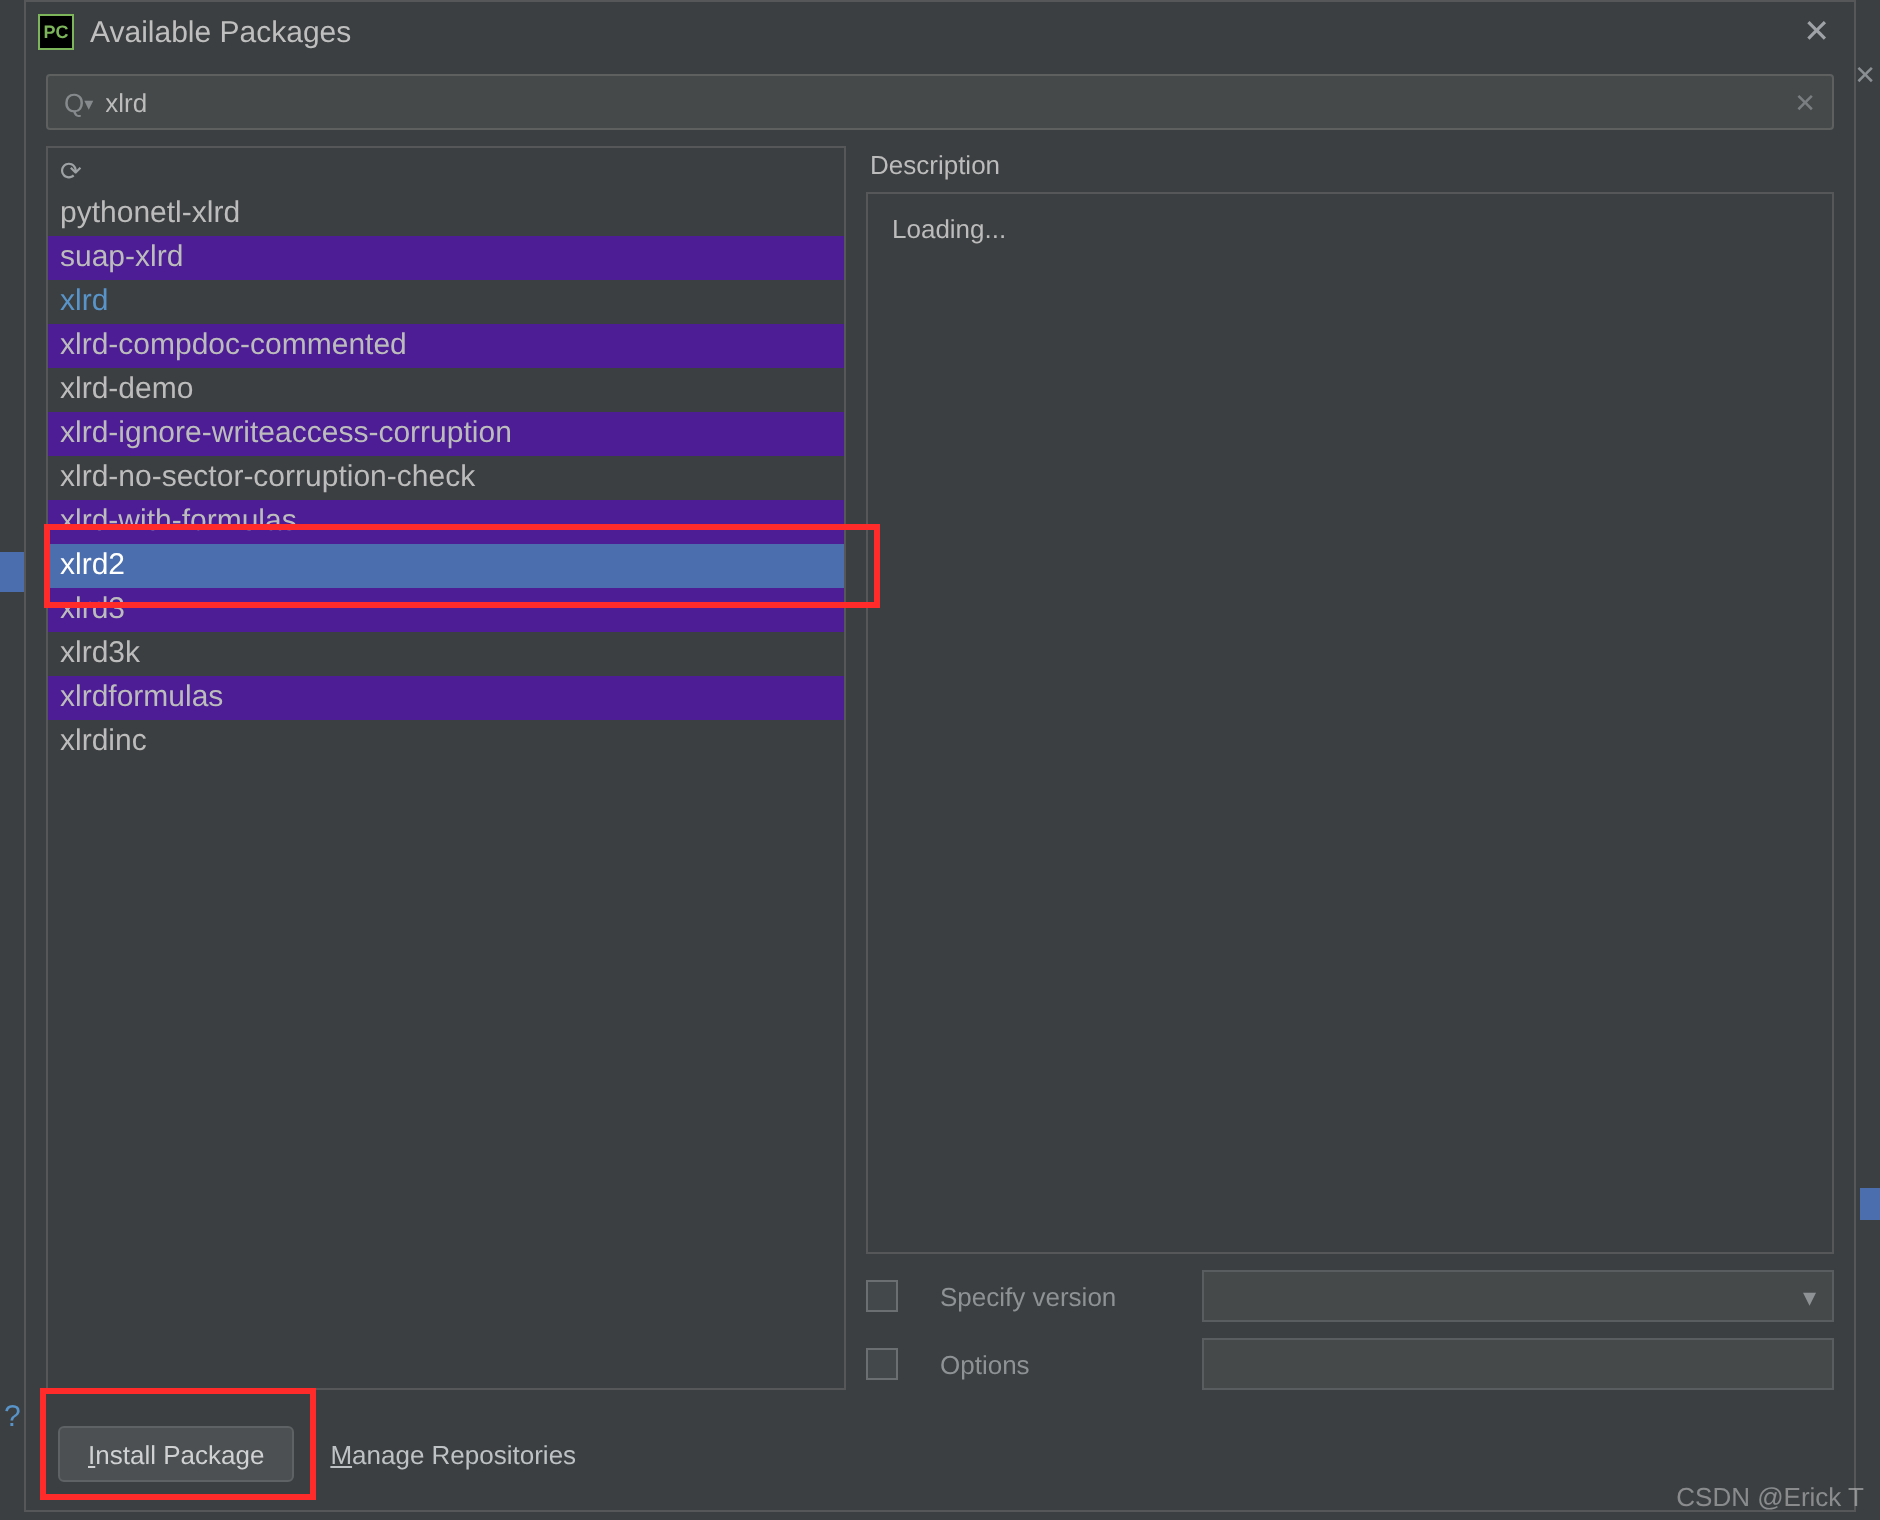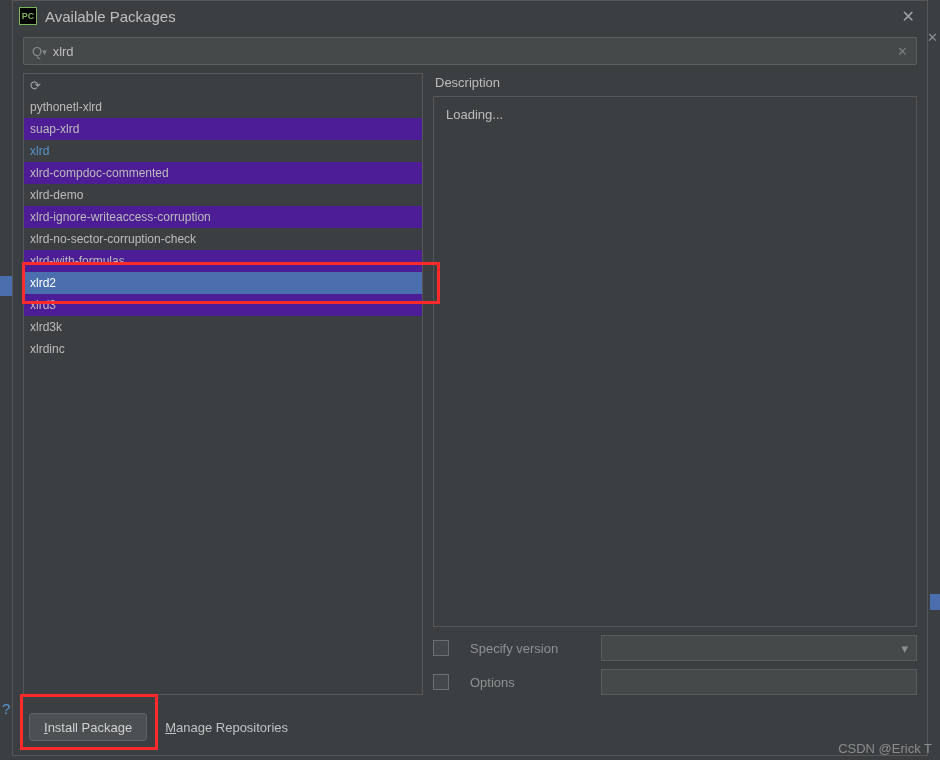--- a/index.html
+++ b/index.html
@@ -74,21 +74,21 @@
     width:400px;
     border:1px solid #555759;
     background:#3c3f41;
     display:flex; flex-direction:column;
   }
   .refresh-row { height:22px; display:flex; align-items:center; padding-left:6px;}
   .refresh-icon { color:#9ea2a4; font-size:13px;}
   .pkg-list { flex:1; overflow:hidden; }
   .pkg-item {
     height:22px; line-height:22px; padding-left:6px;
-    color:#bcbcbc; font-size:12px;
+    color:#bcbcbc; font-size:15px;
     white-space:nowrap; overflow:hidden; text-overflow:ellipsis;
   }
   .pkg-item.odd  { background:#3c3f41; }
   .pkg-item.even { background:#4c1d95; }
   .pkg-item.match { color:#5894c9; }
   .pkg-item.selected { background:#4b6eaf; color:#ffffff; }
 
   .right-pane {
     flex:1;
     display:flex; flex-direction:column;
@@ -184,20 +184,21 @@
           <div class="pkg-item even">suap-xlrd</div>
           <div class="pkg-item odd match">xlrd</div>
           <div class="pkg-item even">xlrd-compdoc-commented</div>
           <div class="pkg-item odd">xlrd-demo</div>
           <div class="pkg-item even">xlrd-ignore-writeaccess-corruption</div>
           <div class="pkg-item odd">xlrd-no-sector-corruption-check</div>
           <div class="pkg-item even">xlrd-with-formulas</div>
           <div class="pkg-item odd selected">xlrd2</div>
           <div class="pkg-item even">xlrd3</div>
           <div class="pkg-item odd">xlrd3k</div>
+          <div class="pkg-item even">xlrdformulas</div>
           <div class="pkg-item odd">xlrdinc</div>
         </div>
     </div>
 
     <div class="right-pane">
       <div class="desc-label">Description</div>
       <div class="desc-box">Loading...</div>
       <div class="opts">
         <div class="opt-row">
           <div class="chk"></div>

